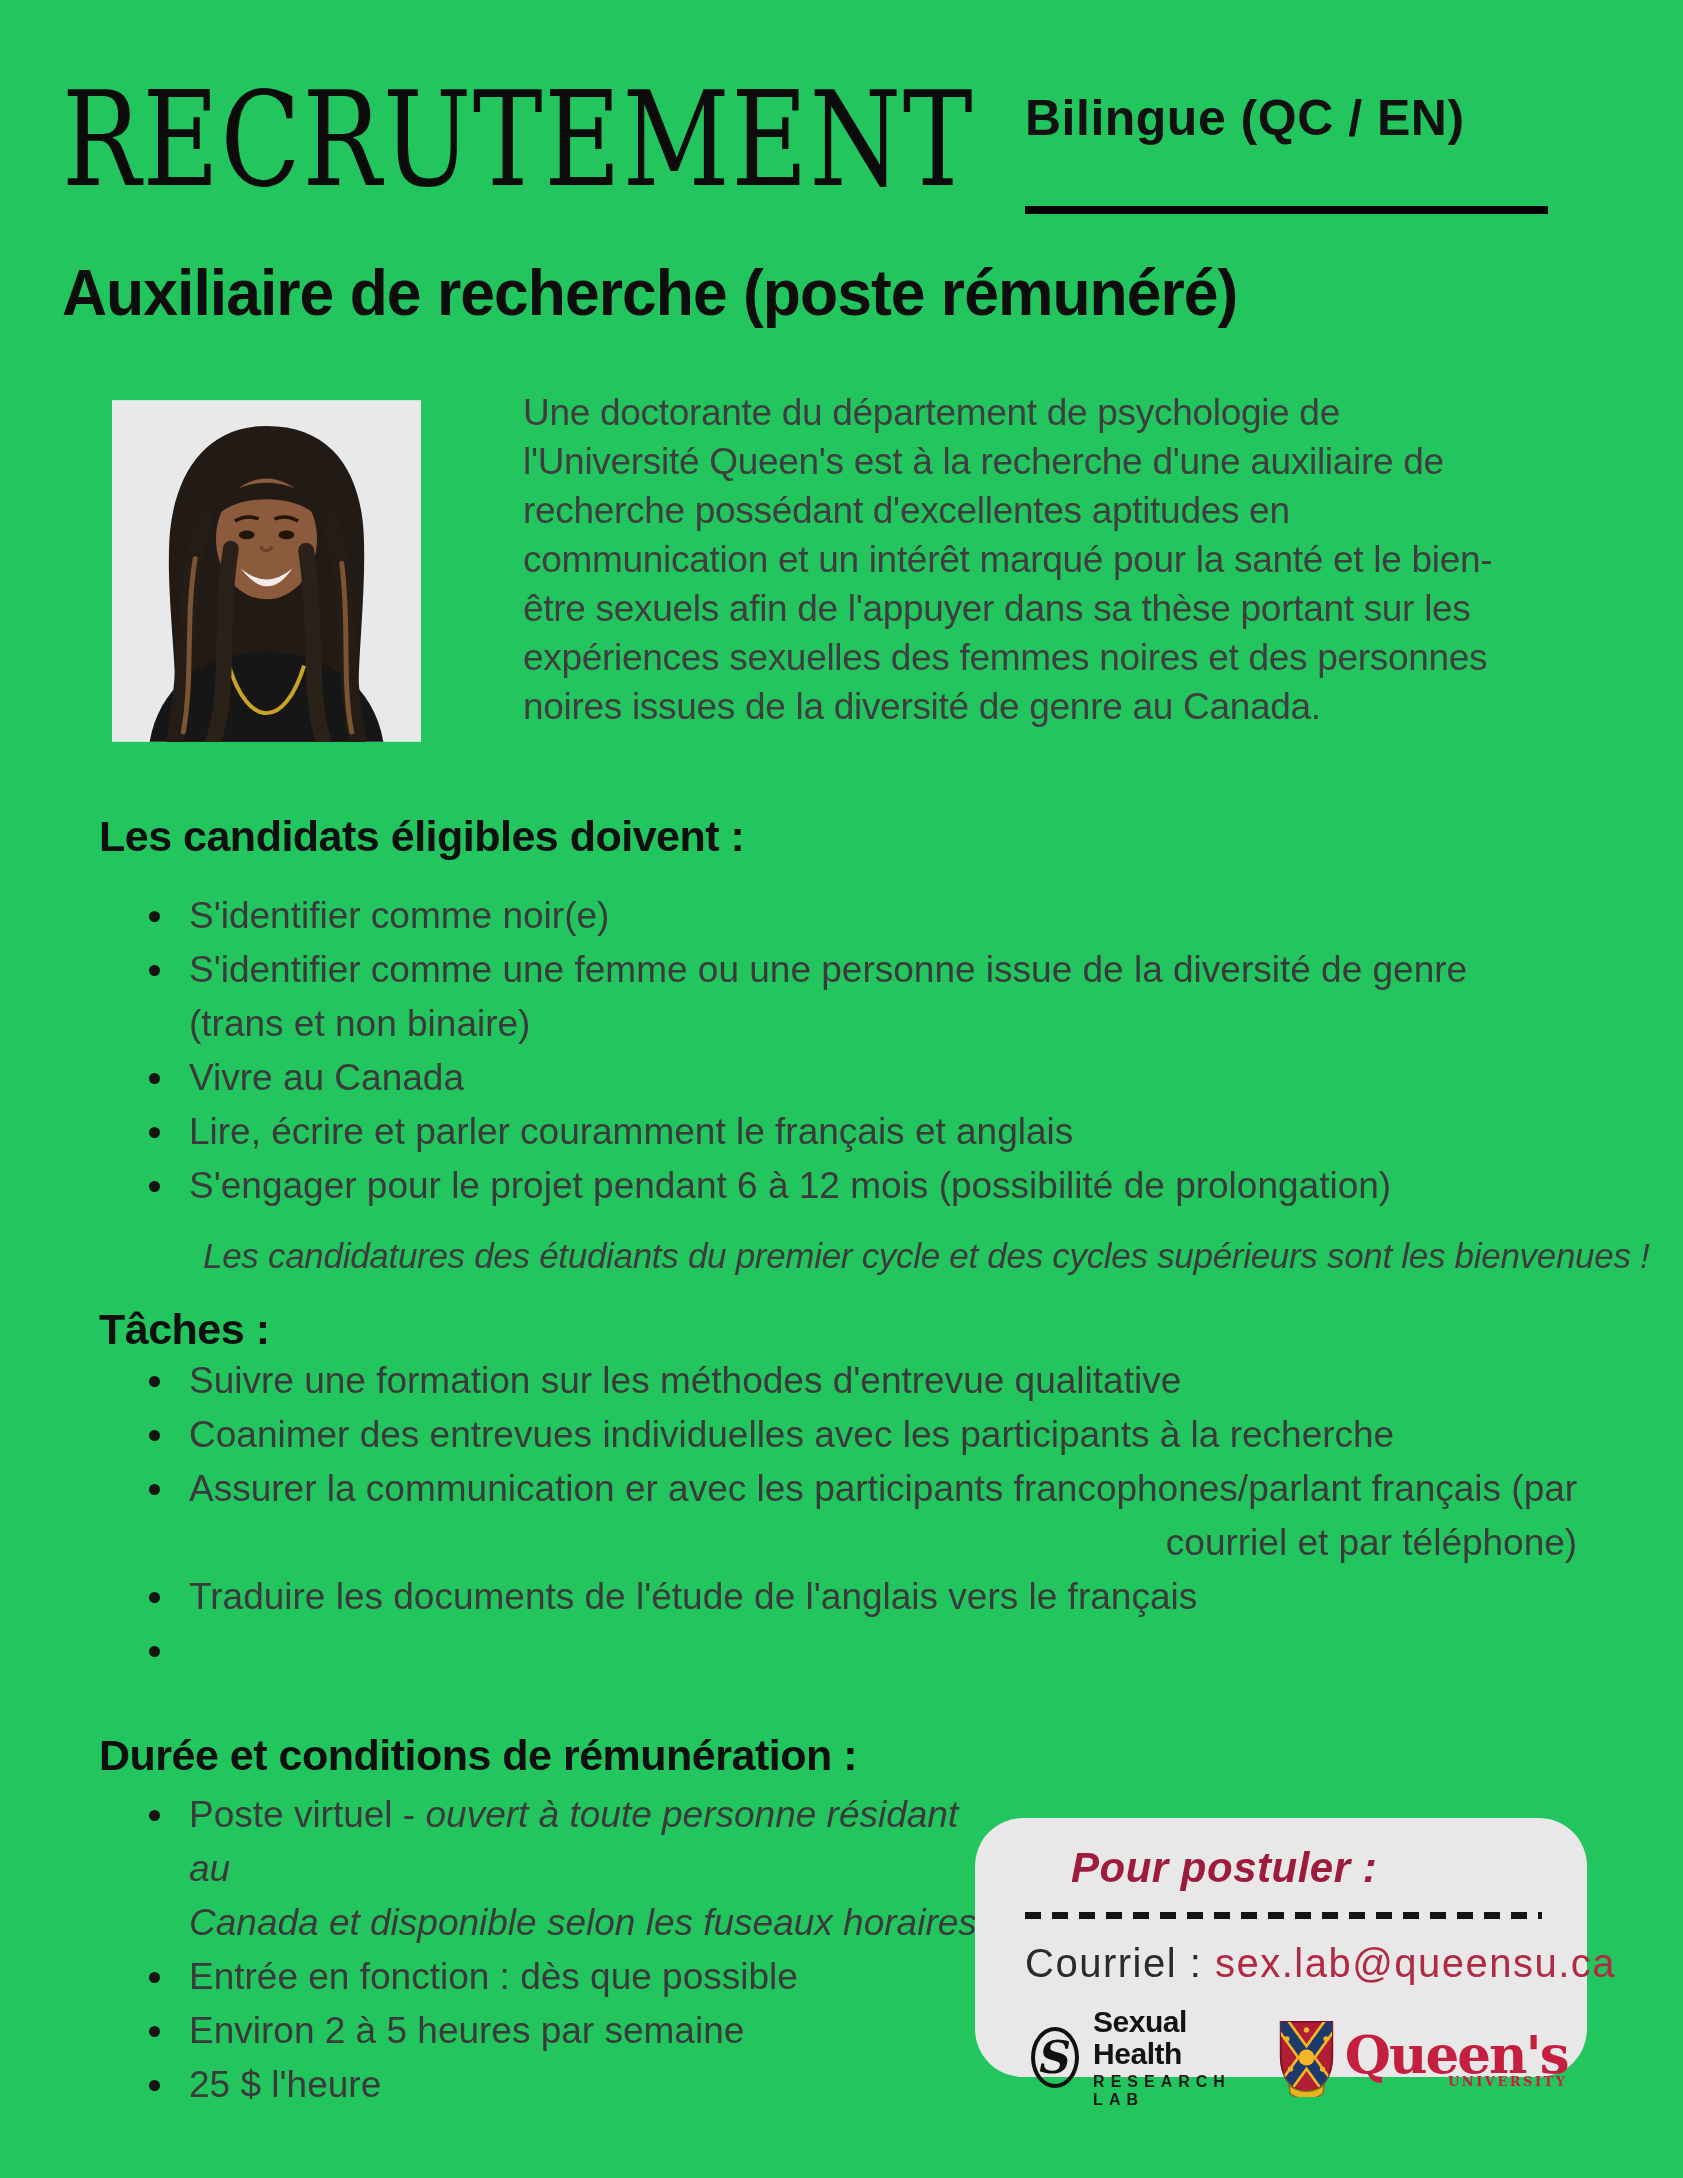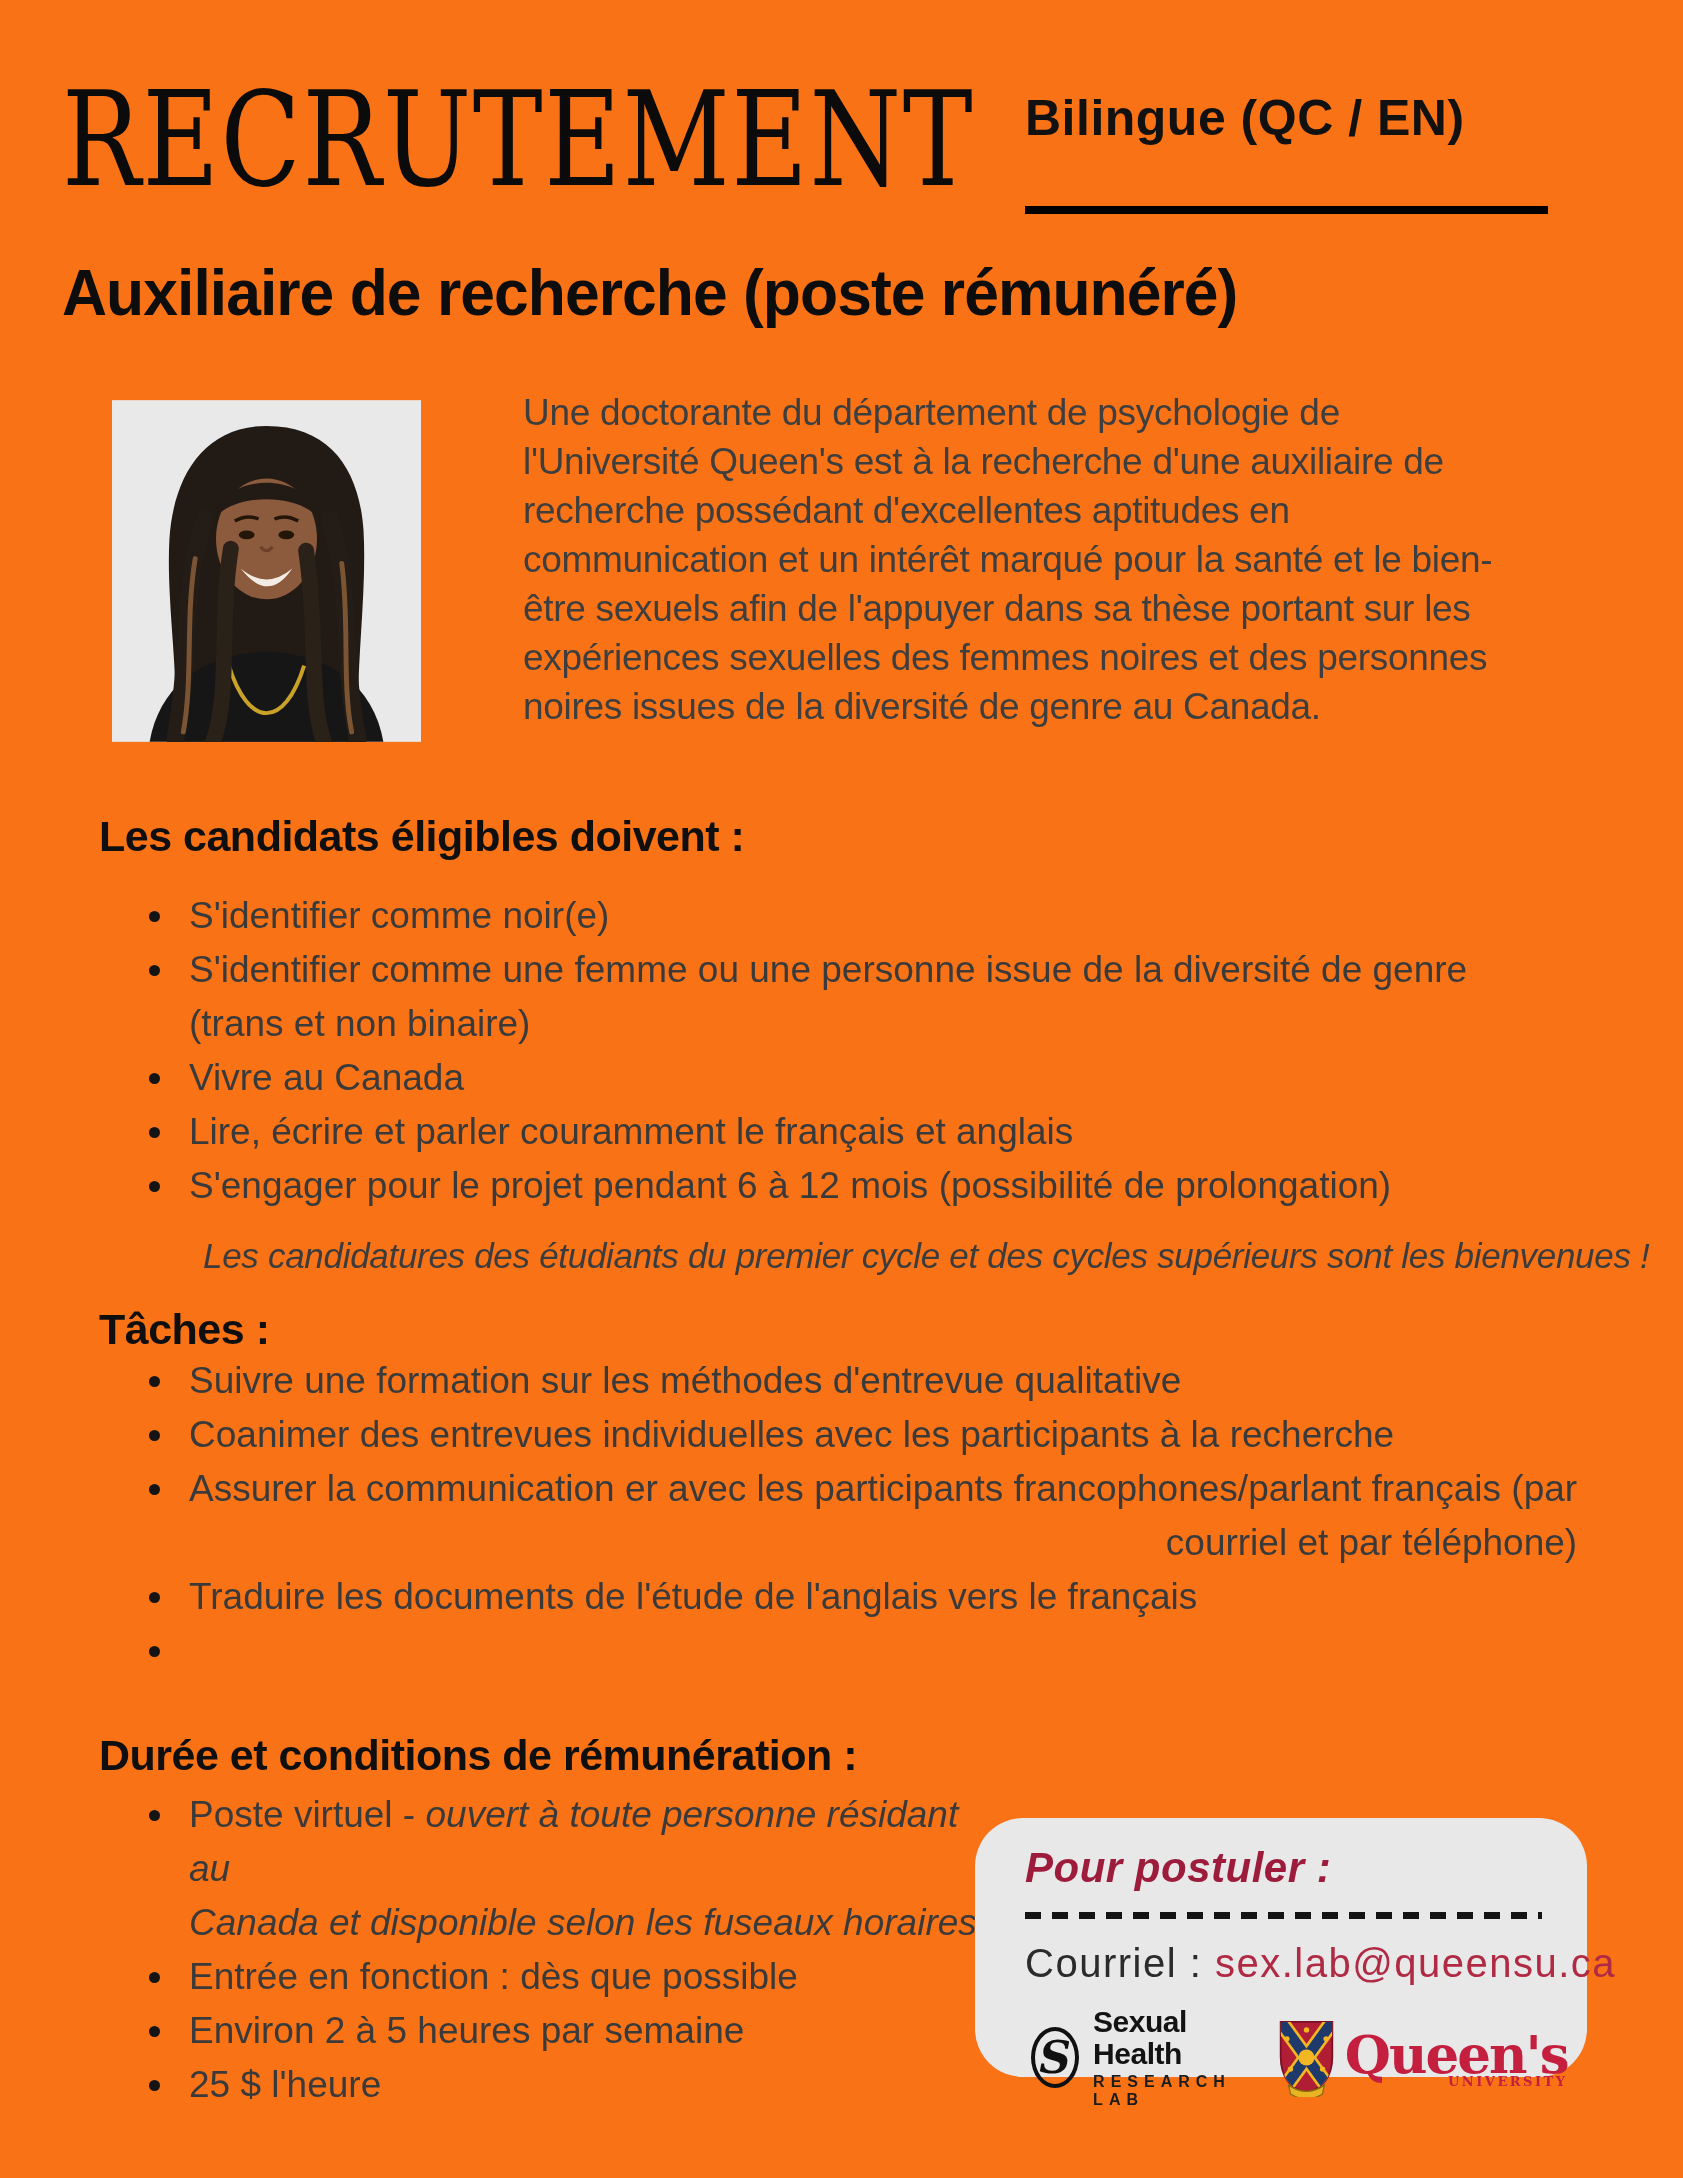--- a/index.html
+++ b/index.html
@@ -1,18 +1,18 @@
 <!DOCTYPE html>
 <html><head>
 <meta charset="utf-8">
 <style>
   * { margin:0; padding:0; box-sizing:border-box; }
   html,body { background:#ffffff; }
   body { font-family:"Liberation Sans", sans-serif; }
-  .page { position:relative; width:1683px; height:2178px; background:#f97316; overflow:hidden; }
+  .page { position:relative; width:1683px; height:2178px; background:#22c55e; overflow:hidden; }
 
   
   .main-title {
     position:absolute; left:62px; top:71px;
     font-family:"DejaVu Serif", serif;
     font-size:131px; line-height:1.05; color:#0b0b0b;
     letter-spacing:2px; white-space:nowrap;
     transform:scaleX(0.80); transform-origin:left top;
   }
   .bilingual-tag {
@@ -59,21 +59,21 @@
     position:absolute; left:203px; top:1236px;
     font-size:35px; font-style:italic; color:#3c3c3c; letter-spacing:-0.3px;
   }
 
   
   .apply-box {
     position:absolute; left:975px; top:1818px; width:612px; height:259px;
     background:#e8e8e9; border-radius:48px;
     padding:26px 46px 0 50px;
   }
-  .apply-heading { font-size:42px; font-weight:700; font-style:italic; letter-spacing:0.5px; }
+  .apply-heading { font-size:42px; font-weight:700; font-style:italic; letter-spacing:0.5px;margin-left:46px; }
   .dashed-divider {
     margin-top:20px; height:7px; width:517px;
     background:repeating-linear-gradient(90deg,#141414 0 16px,transparent 16px 27px);
   }
   .email-line { margin-top:22px; font-size:40px; color:#2b2b2b; letter-spacing:1.5px; white-space:nowrap; }
   .email-line a { text-decoration:none; }
 
   .logos-row { margin-top:20px; display:flex; align-items:center; gap:34px; margin-left:6px; }
   .shrl { display:flex; align-items:center; gap:14px; }
   .shrl-circle {

